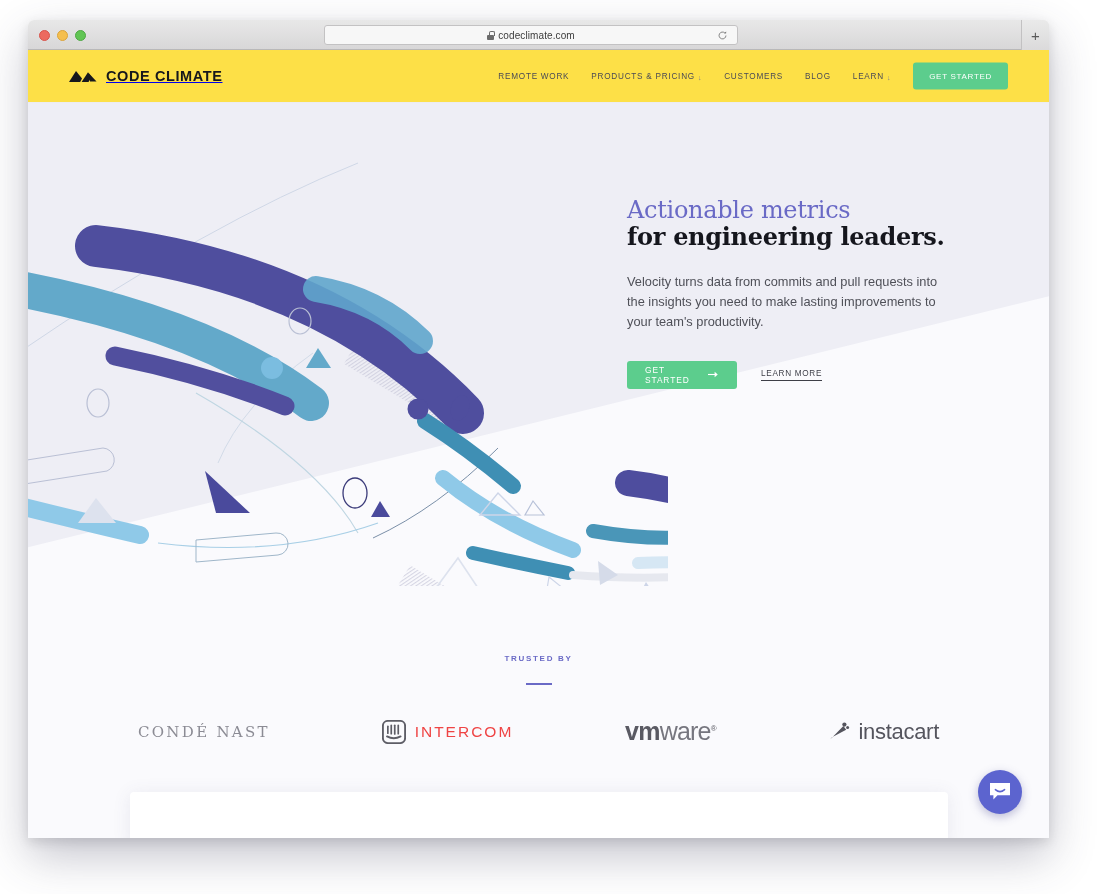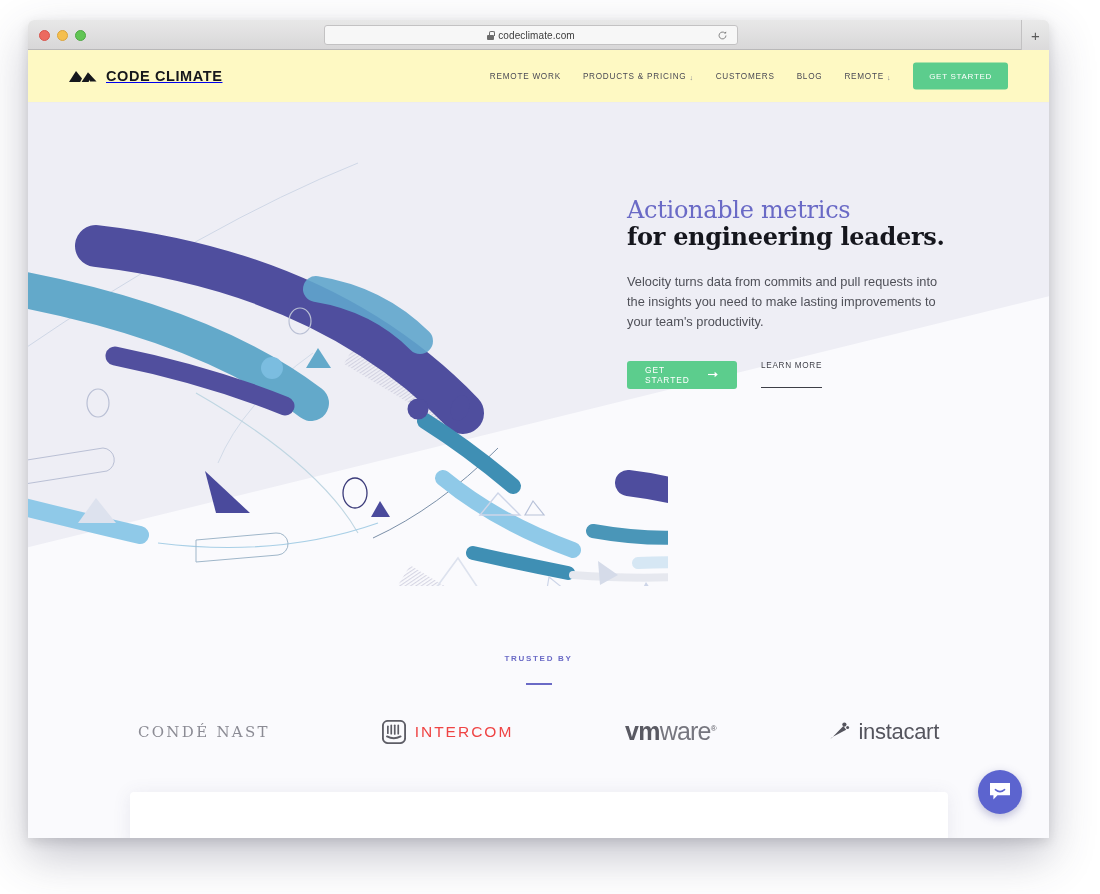--- a/index.html
+++ b/index.html
@@ -106,21 +106,21 @@
     width: 1021px;
     height: 788px;
     background: #fafafd;
     overflow: hidden;
   }
 
   
   .site-header {
     position: relative;
     height: 53px;
-    background: #fef9c3;
+    background: #fde047;
     border-bottom: 1px solid #ececf1;
     display: flex;
     align-items: center;
     z-index: 30;
   }
   .brand {
     position: absolute;
     left: 41px; top: 50%;
     transform: translateY(-50%);
     display: flex;
@@ -224,21 +224,21 @@
     justify-content: space-between;
     text-decoration: none;
   }
   .arrow-icon { width: 12px; height: 9px; }
   .hero-learn {
     font-size: 8.2px;
     letter-spacing: 0.7px;
     color: #3d3e47;
     text-decoration: none;
     border-bottom: 1.2px solid #3d3e47;
-    padding-bottom: 17px;
+    padding-bottom: 2px;
   }
 
   
   .trusted {
     position: relative;
     background: #fafafd;
     padding-top: 68px;
     text-align: center;
     z-index: 5;
   }
@@ -358,21 +358,21 @@
           <span>PRODUCTS &amp; PRICING</span>
           <span class="caret">↓</span>
         </a>
         <a class="nav-link" href="#">
           <span>CUSTOMERS</span>
         </a>
         <a class="nav-link" href="#">
           <span>BLOG</span>
         </a>
         <a class="nav-link" href="#">
-          <span>REMOTE</span>
+          <span>LEARN</span>
           <span class="caret">↓</span>
         </a>
         <a class="btn-green" href="#">GET STARTED</a>
       </nav>
     </div>
 
     <section class="hero">
       <div class="hero-bg-top"></div>
 
       <svg class="hero-illustration" viewBox="0 0 640 483">

